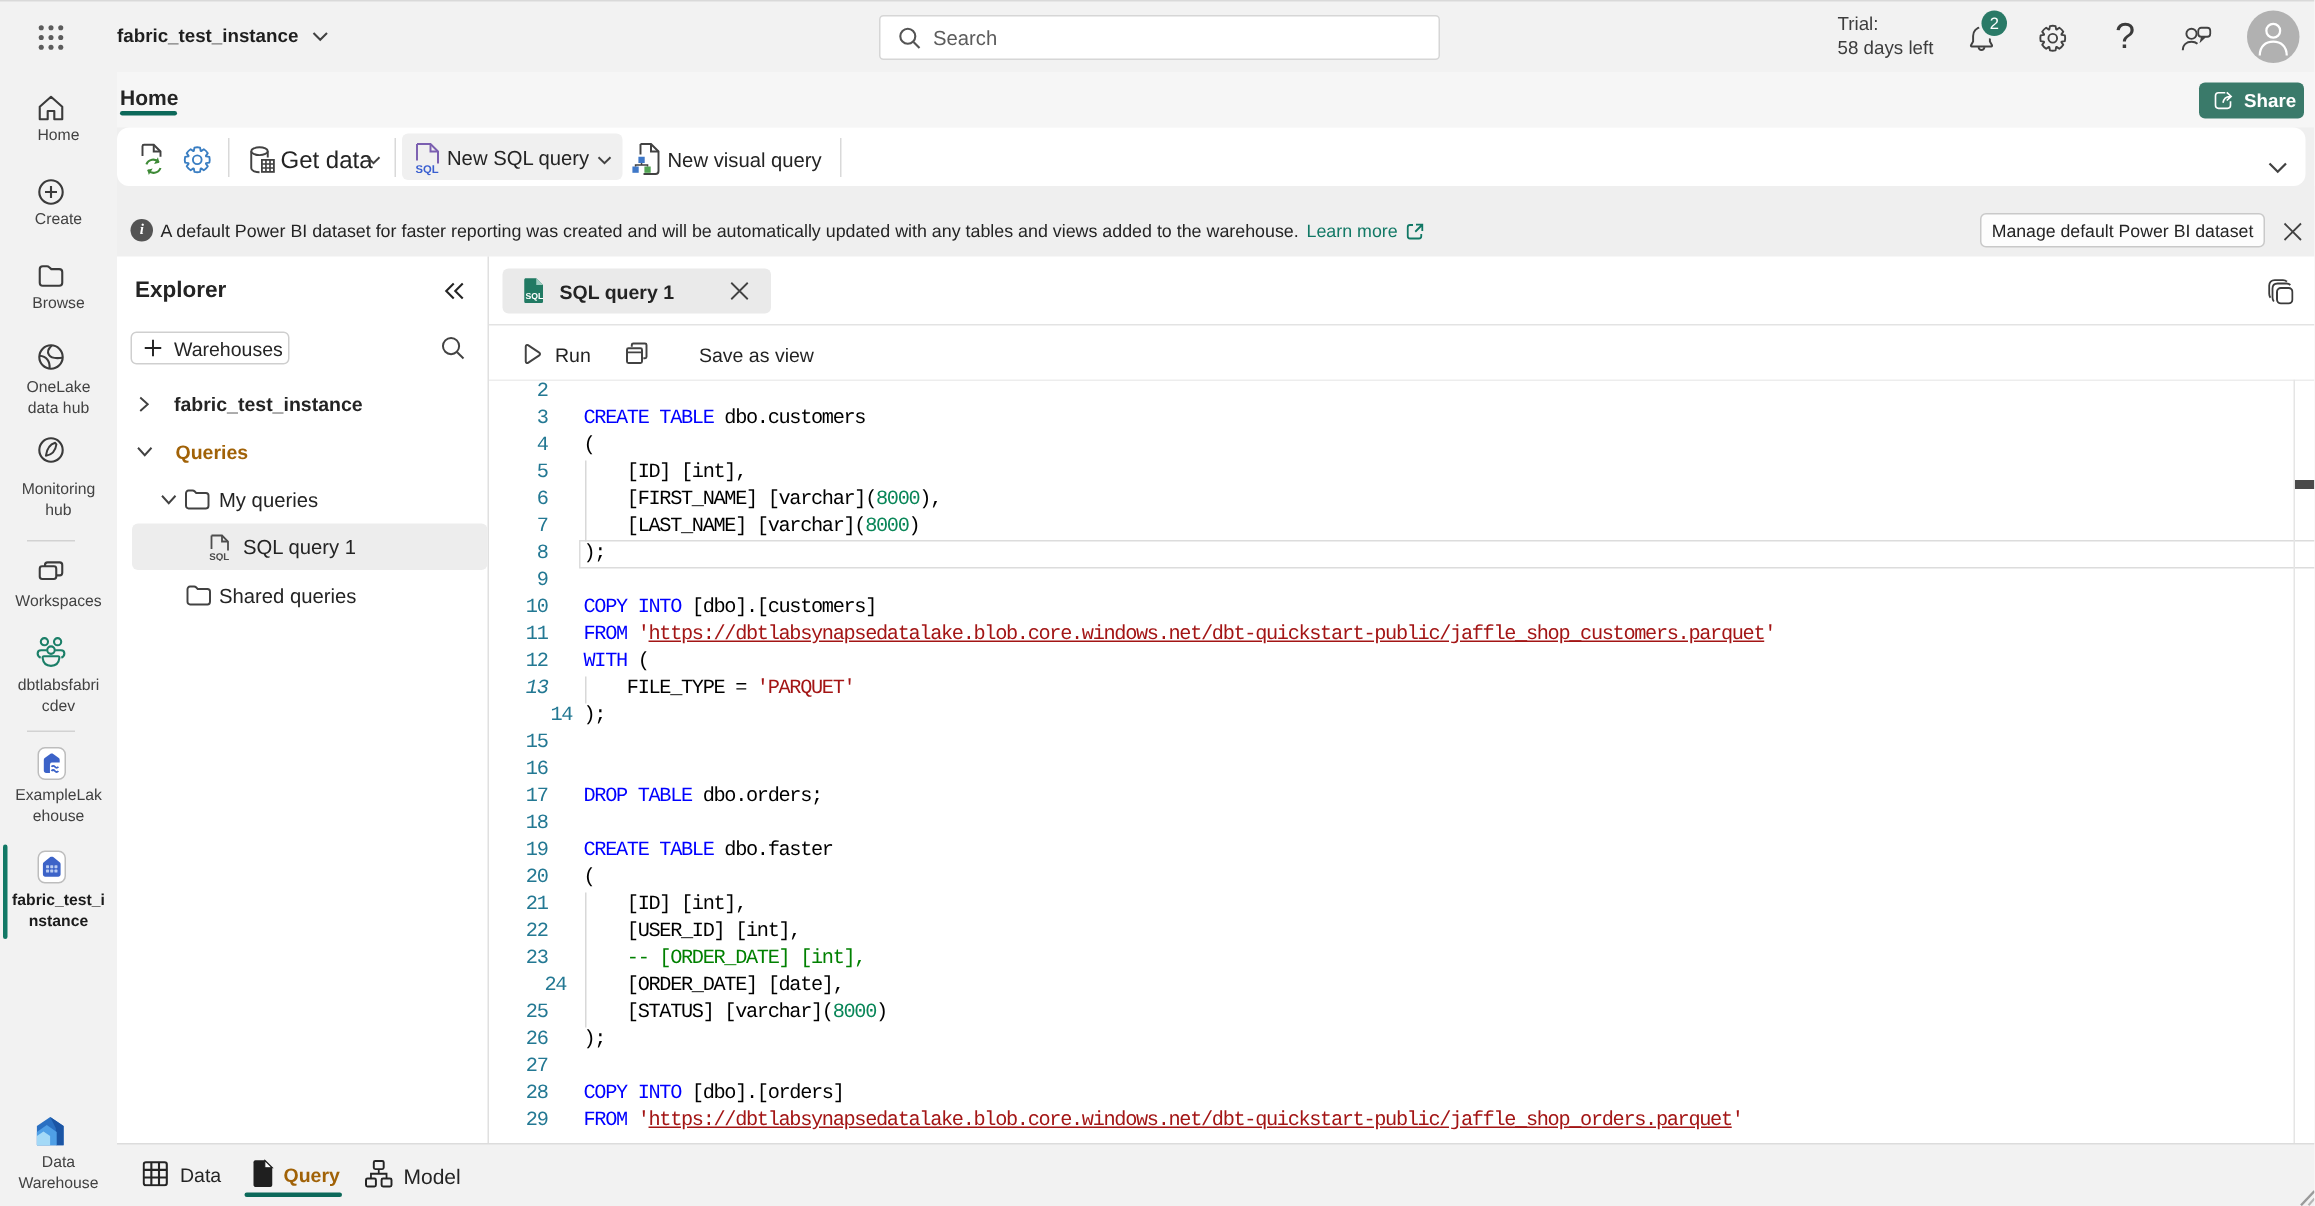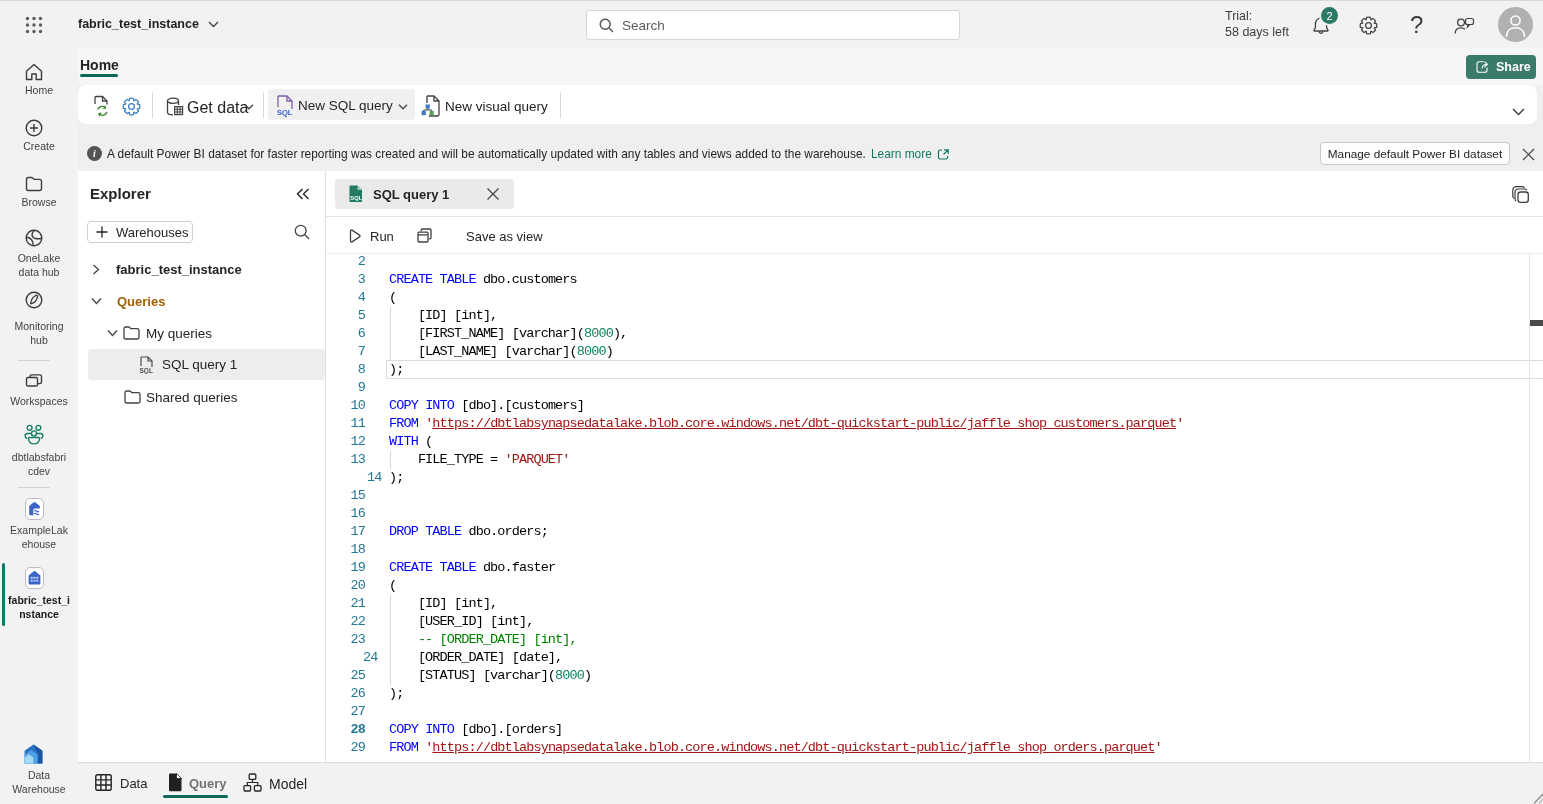--- a/index.html
+++ b/index.html
@@ -343,36 +343,36 @@
     <div class="lnum" style="top:271px;">3</div>
     <div class="lnum" style="top:289px;">4</div>
     <div class="lnum" style="top:307px;">5</div>
     <div class="lnum" style="top:325px;">6</div>
     <div class="lnum" style="top:343px;">7</div>
     <div class="lnum" style="top:361px;">8</div>
     <div class="lnum" style="top:379px;">9</div>
     <div class="lnum" style="top:397px;">10</div>
     <div class="lnum" style="top:415px;">11</div>
     <div class="lnum" style="top:433px;">12</div>
-    <div class="lnum" style="top:451px;">13</div>
+    <div class="lnum" style="top:451px;font-style:italic;">13</div>
     <div class="lnum" style="top:469px;padding-left:40px;">14</div>
     <div class="lnum" style="top:487px;">15</div>
     <div class="lnum" style="top:505px;">16</div>
     <div class="lnum" style="top:523px;">17</div>
     <div class="lnum" style="top:541px;">18</div>
     <div class="lnum" style="top:559px;">19</div>
     <div class="lnum" style="top:577px;">20</div>
     <div class="lnum" style="top:595px;">21</div>
     <div class="lnum" style="top:613px;">22</div>
     <div class="lnum" style="top:631px;">23</div>
     <div class="lnum" style="top:649px;padding-left:36px;">24</div>
     <div class="lnum" style="top:667px;">25</div>
     <div class="lnum" style="top:685px;">26</div>
     <div class="lnum" style="top:703px;">27</div>
-    <div class="lnum" style="top:721px;font-weight:bold;">28</div>
+    <div class="lnum" style="top:721px;">28</div>
     <div class="lnum" style="top:739px;">29</div>
   </div>
 <div id="code">
     <div class="cline" style="top:253px;"></div>
     <div class="cline" style="top:271px;"><span class="k">CREATE</span><span> </span><span class="k">TABLE</span><span> dbo.customers</span></div>
     <div class="cline" style="top:289px;"><span>(</span></div>
     <div class="cline" style="top:307px;"><span>    [ID] [int],</span></div>
     <div class="cline" style="top:325px;"><span>    [FIRST_NAME] [varchar](</span><span class="n">8000</span><span>),</span></div>
     <div class="cline" style="top:343px;"><span>    [LAST_NAME] [varchar](</span><span class="n">8000</span><span>)</span></div>
     <div class="cline" style="top:361px;"><span>);</span></div>
@@ -402,21 +402,21 @@
 <div class="abs" style="left:78px;top:762px;width:1465px;height:42px;background:#f2f2f2;border-top:1px solid #dcdcdc;"></div>
 <svg class="abs" style="left:95px;top:774px;" width="17" height="17" viewBox="0 0 17 17">
   <rect x="0.8" y="0.8" width="15.4" height="15.4" rx="1.5" fill="none" stroke="#242424" stroke-width="1.4"></rect>
   <path d="M0.8 5.9 L16.2 5.9 M0.8 11 L16.2 11 M5.9 0.8 L5.9 16.2 M11 0.8 L11 16.2" stroke="#242424" stroke-width="1.4"></path>
 </svg>
 <div class="abs" style="left:120px;top:776px;font-size:13px;color:#242424;">Data</div>
 <svg class="abs" style="left:167px;top:773px;" width="16" height="19" viewBox="0 0 16 19">
   <path d="M2 1.8 C2 1 2.6 0.5 3.3 0.5 L9.5 0.5 L14.5 5.5 L14.5 17 C14.5 17.8 13.9 18.3 13.2 18.3 L3.3 18.3 C2.6 18.3 2 17.8 2 17 Z" fill="#1f1f1f"></path>
   <path d="M9.5 0.5 L9.5 5.5 L14.5 5.5 Z" fill="#fff" stroke="#1f1f1f" stroke-width="0.8"></path>
 </svg>
-<div class="abs" style="left:189px;top:776px;font-size:13px;font-weight:700;color:#737373;">Query</div>
+<div class="abs" style="left:189px;top:776px;font-size:13px;font-weight:700;color:#a16207;">Query</div>
 <div class="abs" style="left:163px;top:795px;width:65px;height:3px;background:#0c695a;border-radius:2px;"></div>
 <svg class="abs" style="left:243px;top:773px;" width="19" height="19" viewBox="0 0 19 19">
   <rect x="6.2" y="1" width="6.6" height="5.4" rx="1" fill="none" stroke="#242424" stroke-width="1.3"></rect>
   <rect x="1" y="12.6" width="6.6" height="5.4" rx="1" fill="none" stroke="#242424" stroke-width="1.3"></rect>
   <rect x="11.4" y="12.6" width="6.6" height="5.4" rx="1" fill="none" stroke="#242424" stroke-width="1.3"></rect>
   <path d="M9.5 6.4 L9.5 9.5 M4.3 12.6 L4.3 9.5 L14.7 9.5 L14.7 12.6" fill="none" stroke="#242424" stroke-width="1.2"></path>
 </svg>
 <div class="abs" style="left:269px;top:776px;font-size:14px;color:#242424;">Model</div>
 <svg class="abs" style="left:1533px;top:793px;" width="10" height="11" viewBox="0 0 10 11">
     <path d="M10 1 L1 10.5" stroke="#9a9a9a" stroke-width="1.6"></path>

